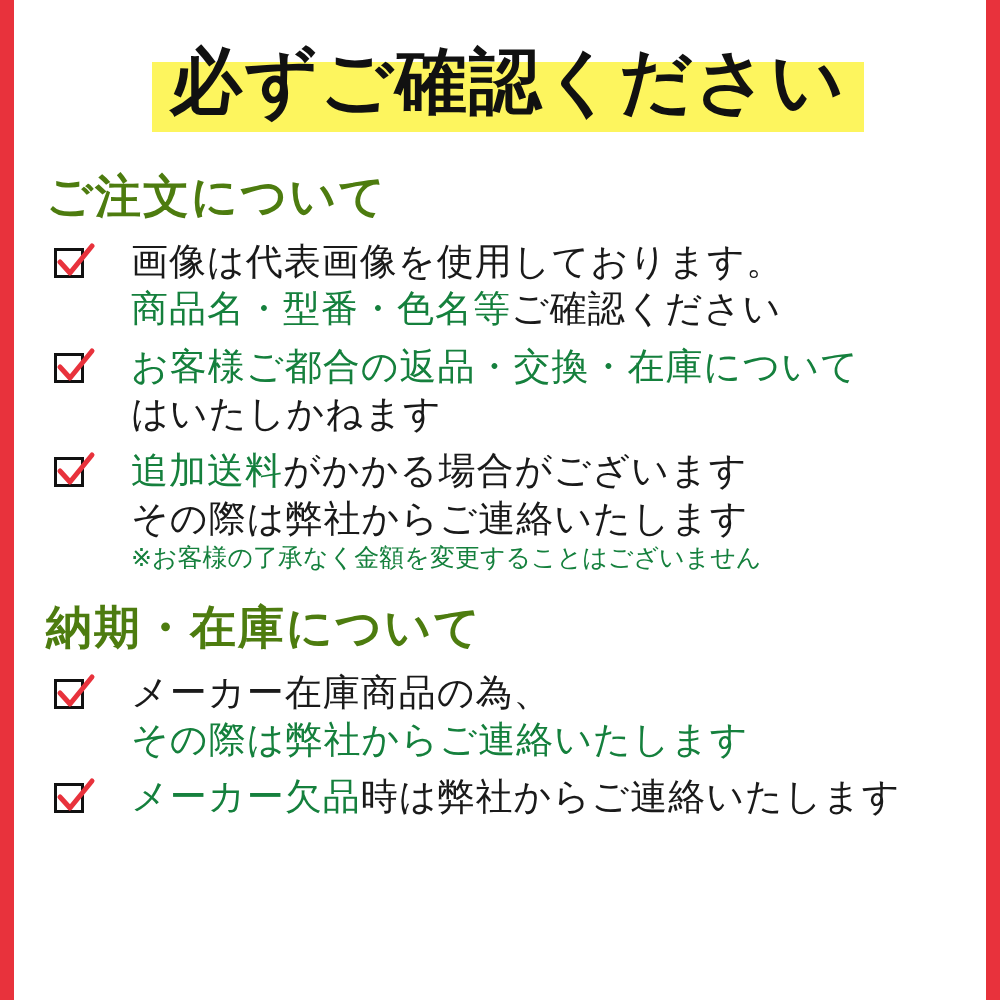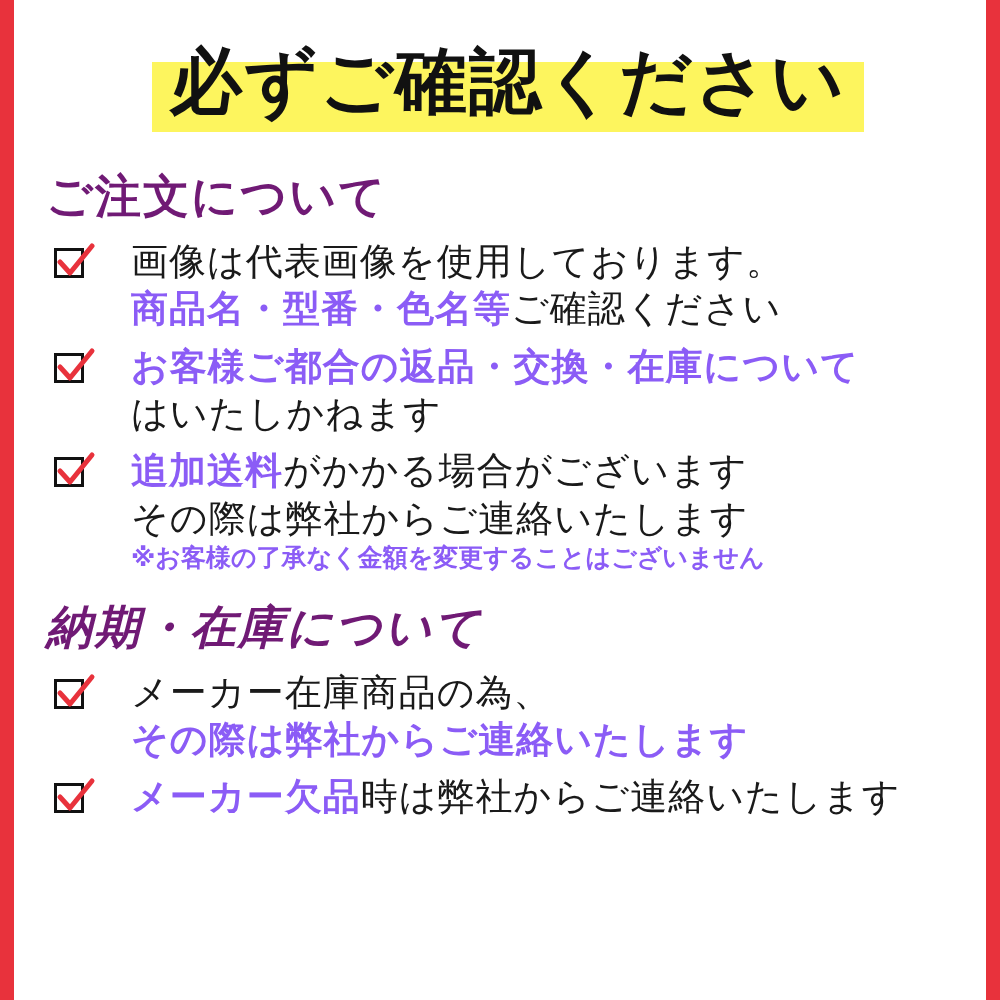--- a/index.html
+++ b/index.html
@@ -64,27 +64,26 @@
   }
   .title .txt {
     position: relative;
     z-index: 1;
   }
 
   
   .section-head {
     font-size: 46px;
     font-weight: 700;
-    color: #701a75;
+    color: #4d7c0f;
     letter-spacing: 2px;
     margin: 16px 0 4px 18px;
   }
   .section-head.second {
     margin-top: 22px;
-    font-style: italic;
   }
 
   
   .item {
     display: flex;
     align-items: flex-start;
     margin: 10px 0 0 24px;
   }
   .check {
     flex: 0 0 auto;
@@ -120,22 +119,22 @@
     letter-spacing: 1px;
     white-space: nowrap;
     margin-left: 31px;
   }
   .line.small {
     font-size: 25px;
     line-height: 1.3;
     letter-spacing: 0px;
   }
   .red {
-    color: #8b5cf6;
-    font-weight: 700;
+    color: #15803d;
+    font-weight: 400;
   }
   .blk {
     color: #1a1a1a;
   }
 </style>
 </head>
 <body>
 
 <div class="edge-bar left"></div>
 <div class="edge-bar right"></div>

